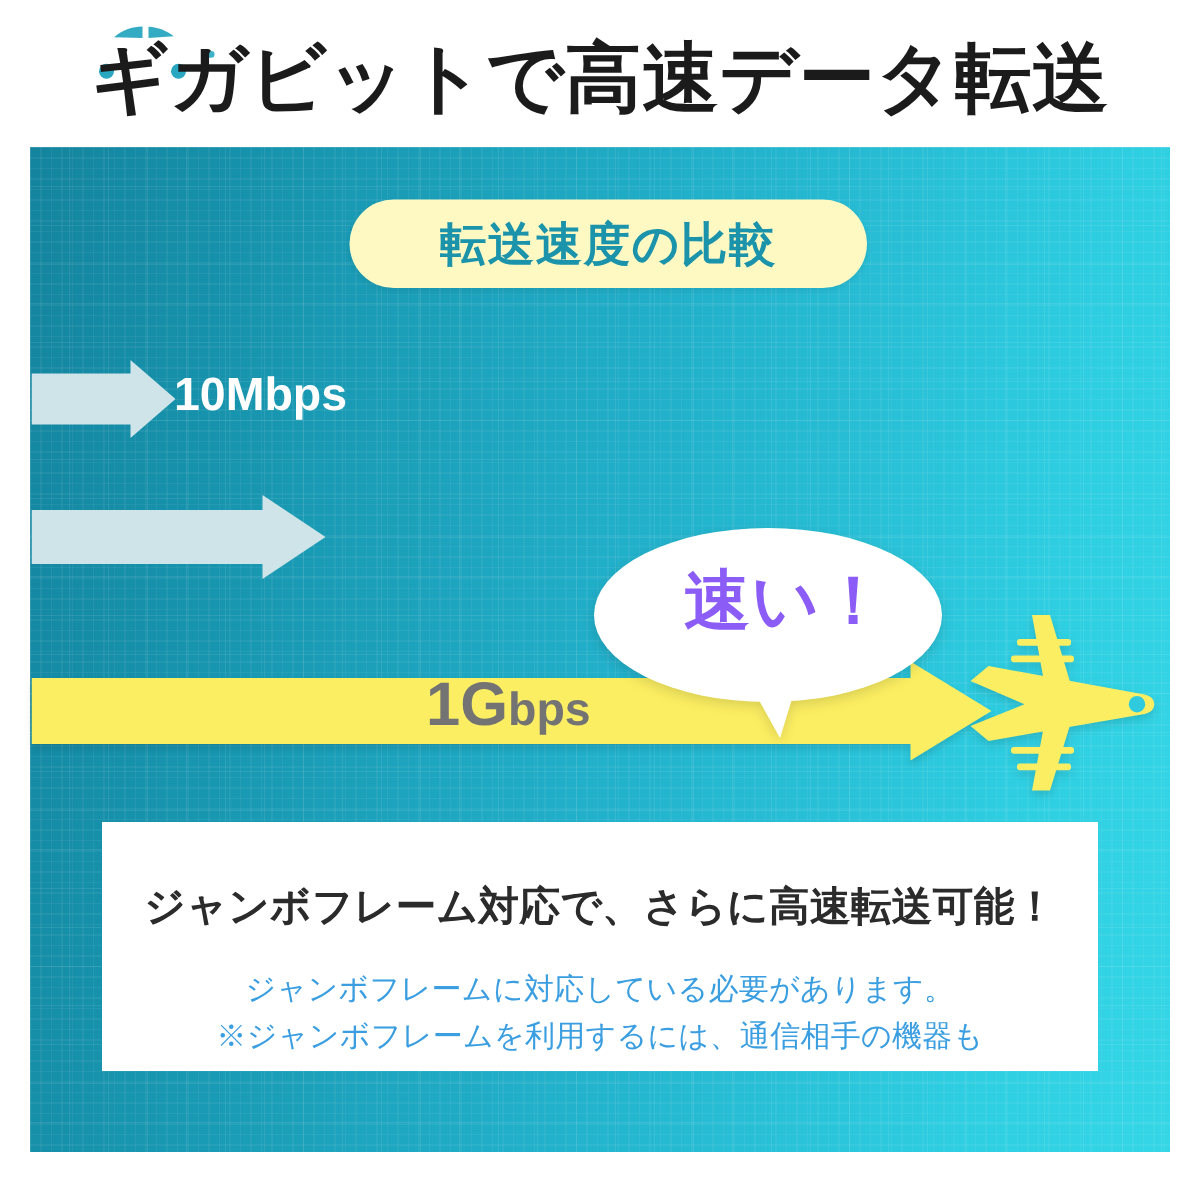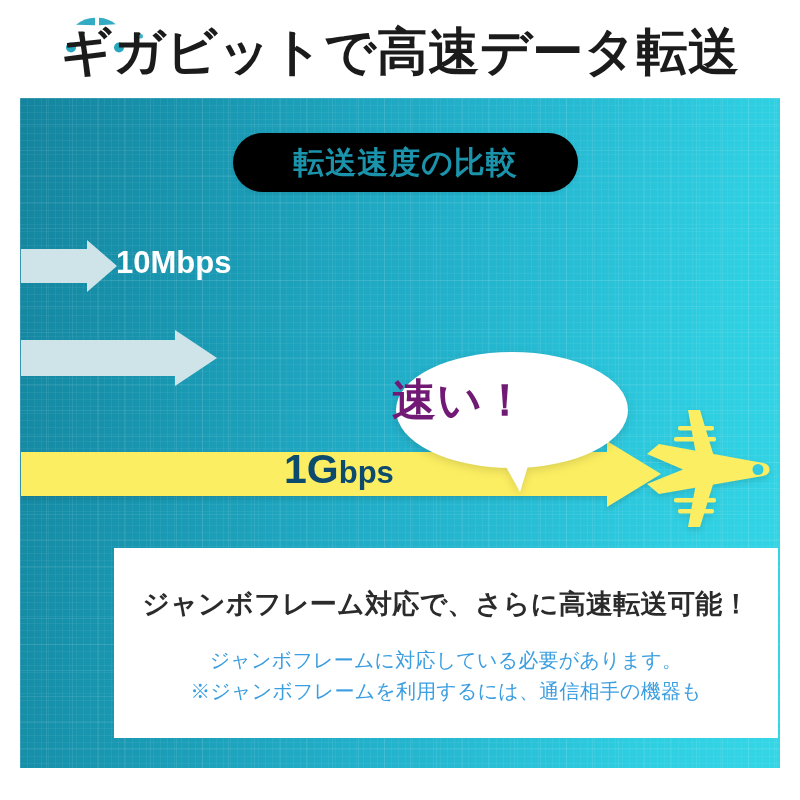--- a/index.html
+++ b/index.html
@@ -57,21 +57,21 @@
     pointer-events: none;
   }
 
   
   .badge {
     position: absolute;
     left: 233px;
     top: 133px;
     width: 345px;
     height: 59px;
-    background: #000000;
+    background: #fef9c3;
     border-radius: 30px;
     display: flex;
     align-items: center;
     justify-content: center;
     box-shadow: 0 2px 4px rgba(0,0,0,0.07);
   }
   .badge-label {
     font-size: 31px;
     font-weight: bold;
     color: #1a93ab;
@@ -103,21 +103,21 @@
   #gig-arrow {
     position: absolute;
     left: 21px;
     top: 441px;
     filter: drop-shadow(0 3px 2px rgba(0,0,0,0.12));
   }
   #gig-label {
     position: absolute;
     left: 284px;
     top: 449px;
-    color: #0c4a6e;
+    color: #737373;
     font-weight: bold;
     line-height: 1;
     white-space: nowrap;
     text-align: center;
   }
   #gig-label .big { font-size: 41px; }
   #gig-label .small { font-size: 31px; }
 
   
   #plane-icon {
@@ -129,40 +129,39 @@
 
   
   #bubble {
     position: absolute;
     left: 396px;
     top: 352px;
     filter: drop-shadow(0 3px 4px rgba(0,0,0,0.13));
   }
   #bubble-text {
     position: absolute;
-    left: 392px;
+    left: 408px;
     top: 371px;
     width: 232px;
-    text-align: left;
+    text-align: center;
     font-size: 44px;
     font-weight: bold;
-    color: #701a75;
+    color: #8b5cf6;
     letter-spacing: 1px;
     white-space: nowrap;
   }
 
   
   .card {
     position: absolute;
     left: 68px;
     top: 548px;
     width: 664px;
-    height: 190px;
+    height: 166px;
     background: #ffffff;
-    margin-left: 46px;
   }
   .card-headline {
     position: absolute;
     left: 0;
     top: 38px;
     width: 664px;
     text-align: center;
     font-size: 27px;
     font-weight: bold;
     color: #2b2b2b;

